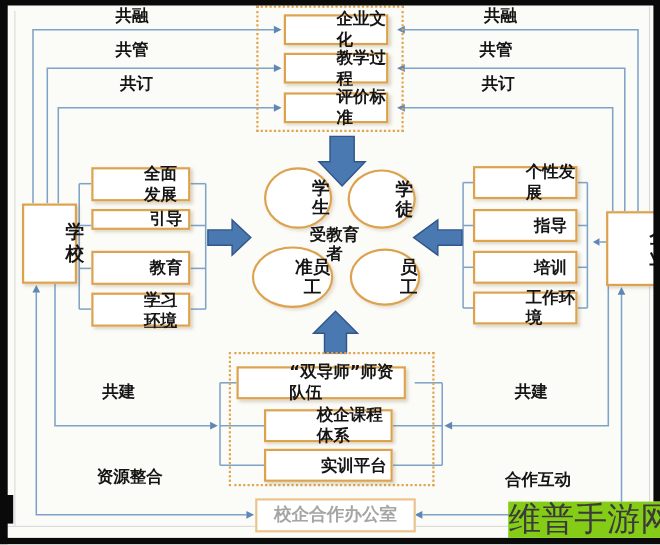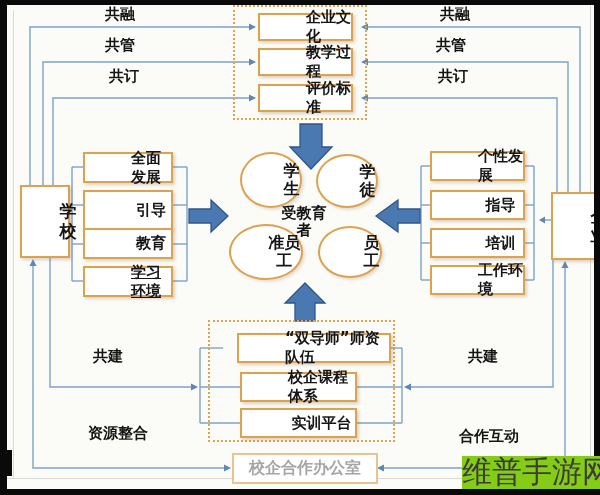--- a/index.html
+++ b/index.html
@@ -124,21 +124,21 @@
   <div class="abs lbl" style="left:430px;top:5px;width:50px;">共融</div>
   <div class="abs lbl" style="left:426px;top:36px;width:50px;">共管</div>
   <div class="abs lbl" style="left:428px;top:67px;width:50px;">共订</div>
 
   <div class="abs obox" style="left:20px;top:185px;width:38px;height:73px;font-size:17px;">
       <span class="stack" style="width:1.05em;">学校</span>
     </div>
   <div class="abs obox" style="left:83px;top:152px;width:90px;height:31px;">
       <span>全面发展</span>
     </div>
-  <div class="abs obox" style="left:83px;top:190px;width:90px;height:40px;">
+  <div class="abs obox" style="left:83px;top:190px;width:90px;height:19px;">
       <span>引导</span>
     </div>
   <div class="abs obox" style="left:83px;top:228px;width:90px;height:31px;">
       <span>教育</span>
     </div>
   <div class="abs obox" style="left:83px;top:266px;width:90px;height:31px;text-decoration:underline;">
       <span>学习环境</span>
     </div>
 
   <div class="abs obox" style="left:551px;top:192px;width:32px;height:68px;font-size:17px;">
@@ -165,21 +165,21 @@
     </div>
   <div class="abs circle" style="left:229px;top:224px;width:74px;height:56px;">
       <span class="stack" style="width:2.1em;">准员工</span>
     </div>
   <div class="abs circle" style="left:318px;top:226px;width:64px;height:52px;">
       <span class="stack" style="width:1.05em;">员工</span>
     </div>
   <div class="abs lbl" style="left:277px;top:205px;width:54px;z-index:4;"><span class="stack" style="width:3.15em;">受教育者</span></div>
 
   <div class="abs dashbox" style="left:208px;top:320px;width:187px;height:122px;"></div>
-  <div class="abs obox" style="left:237px;top:333px;width:154px;height:30px;">
+  <div class="abs obox" style="left:215px;top:333px;width:154px;height:30px;">
       <span>“双导师”师资队伍</span>
     </div>
   <div class="abs obox" style="left:240px;top:372px;width:117px;height:30px;">
       <span>校企课程体系</span>
     </div>
   <div class="abs obox" style="left:240px;top:408px;width:117px;height:30px;">
       <span>实训平台</span>
     </div>
 
   <div class="abs lbl" style="left:83px;top:347px;width:50px;">共建</div>

